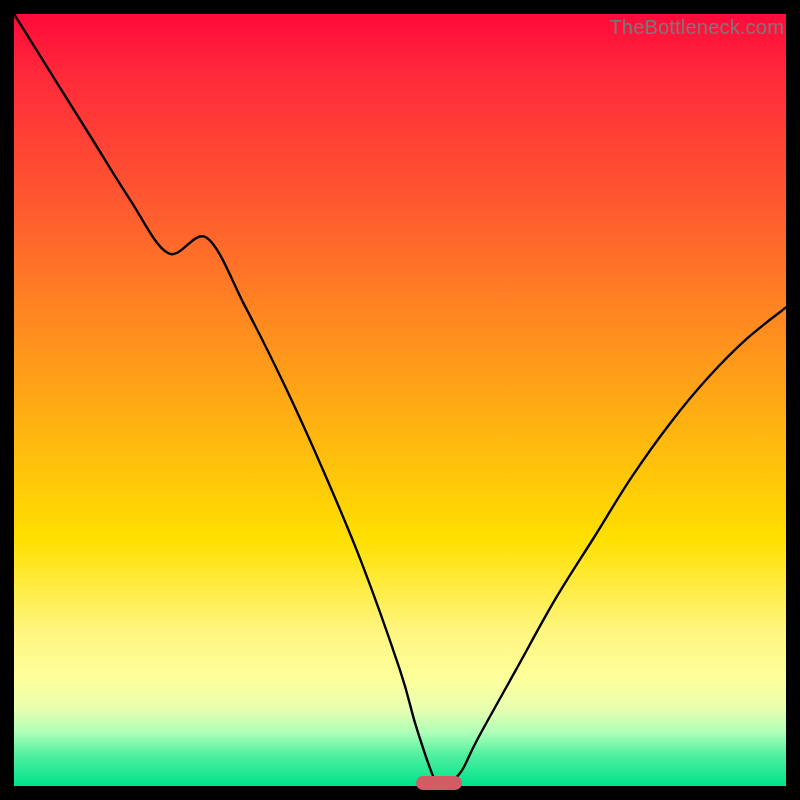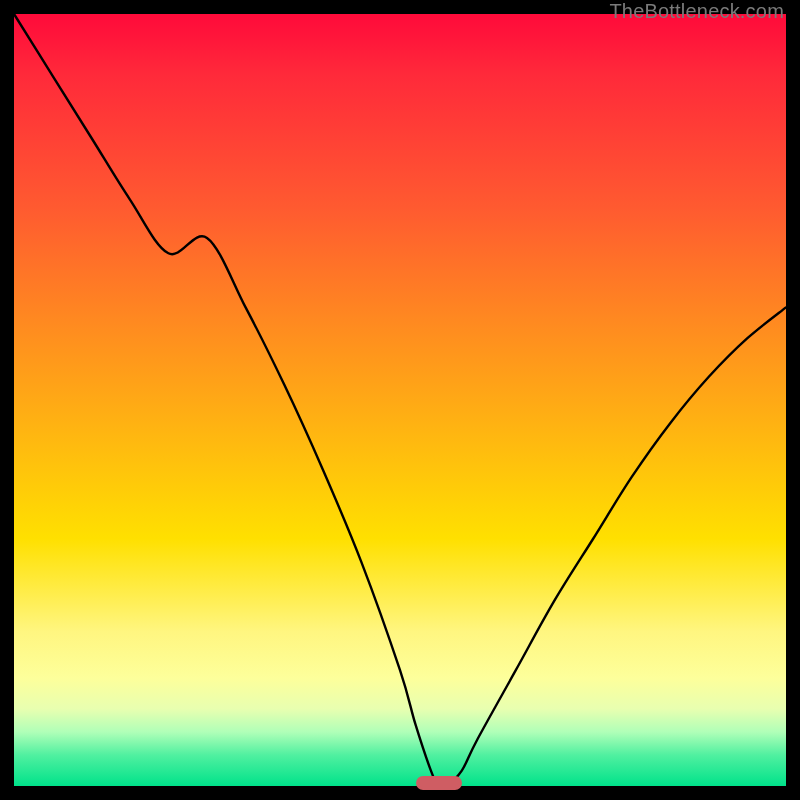--- a/index.html
+++ b/index.html
@@ -35,21 +35,21 @@
       #fff680 80%,
       #fdff9b 86%,
       #e8ffb0 90%,
       #b0ffb8 93%,
       #50f0a0 96%,
       #00e28a 100%
     );
   }
   .watermark {
     position: absolute;
-    top: 0;
+    top: 16px;
     right: 16px;
     color: #7a7a7a;
     font-size: 20px;
     font-weight: 500;
     letter-spacing: 0.2px;
     user-select: none;
   }
   svg.curve {
     position: absolute;
     left: 0;

